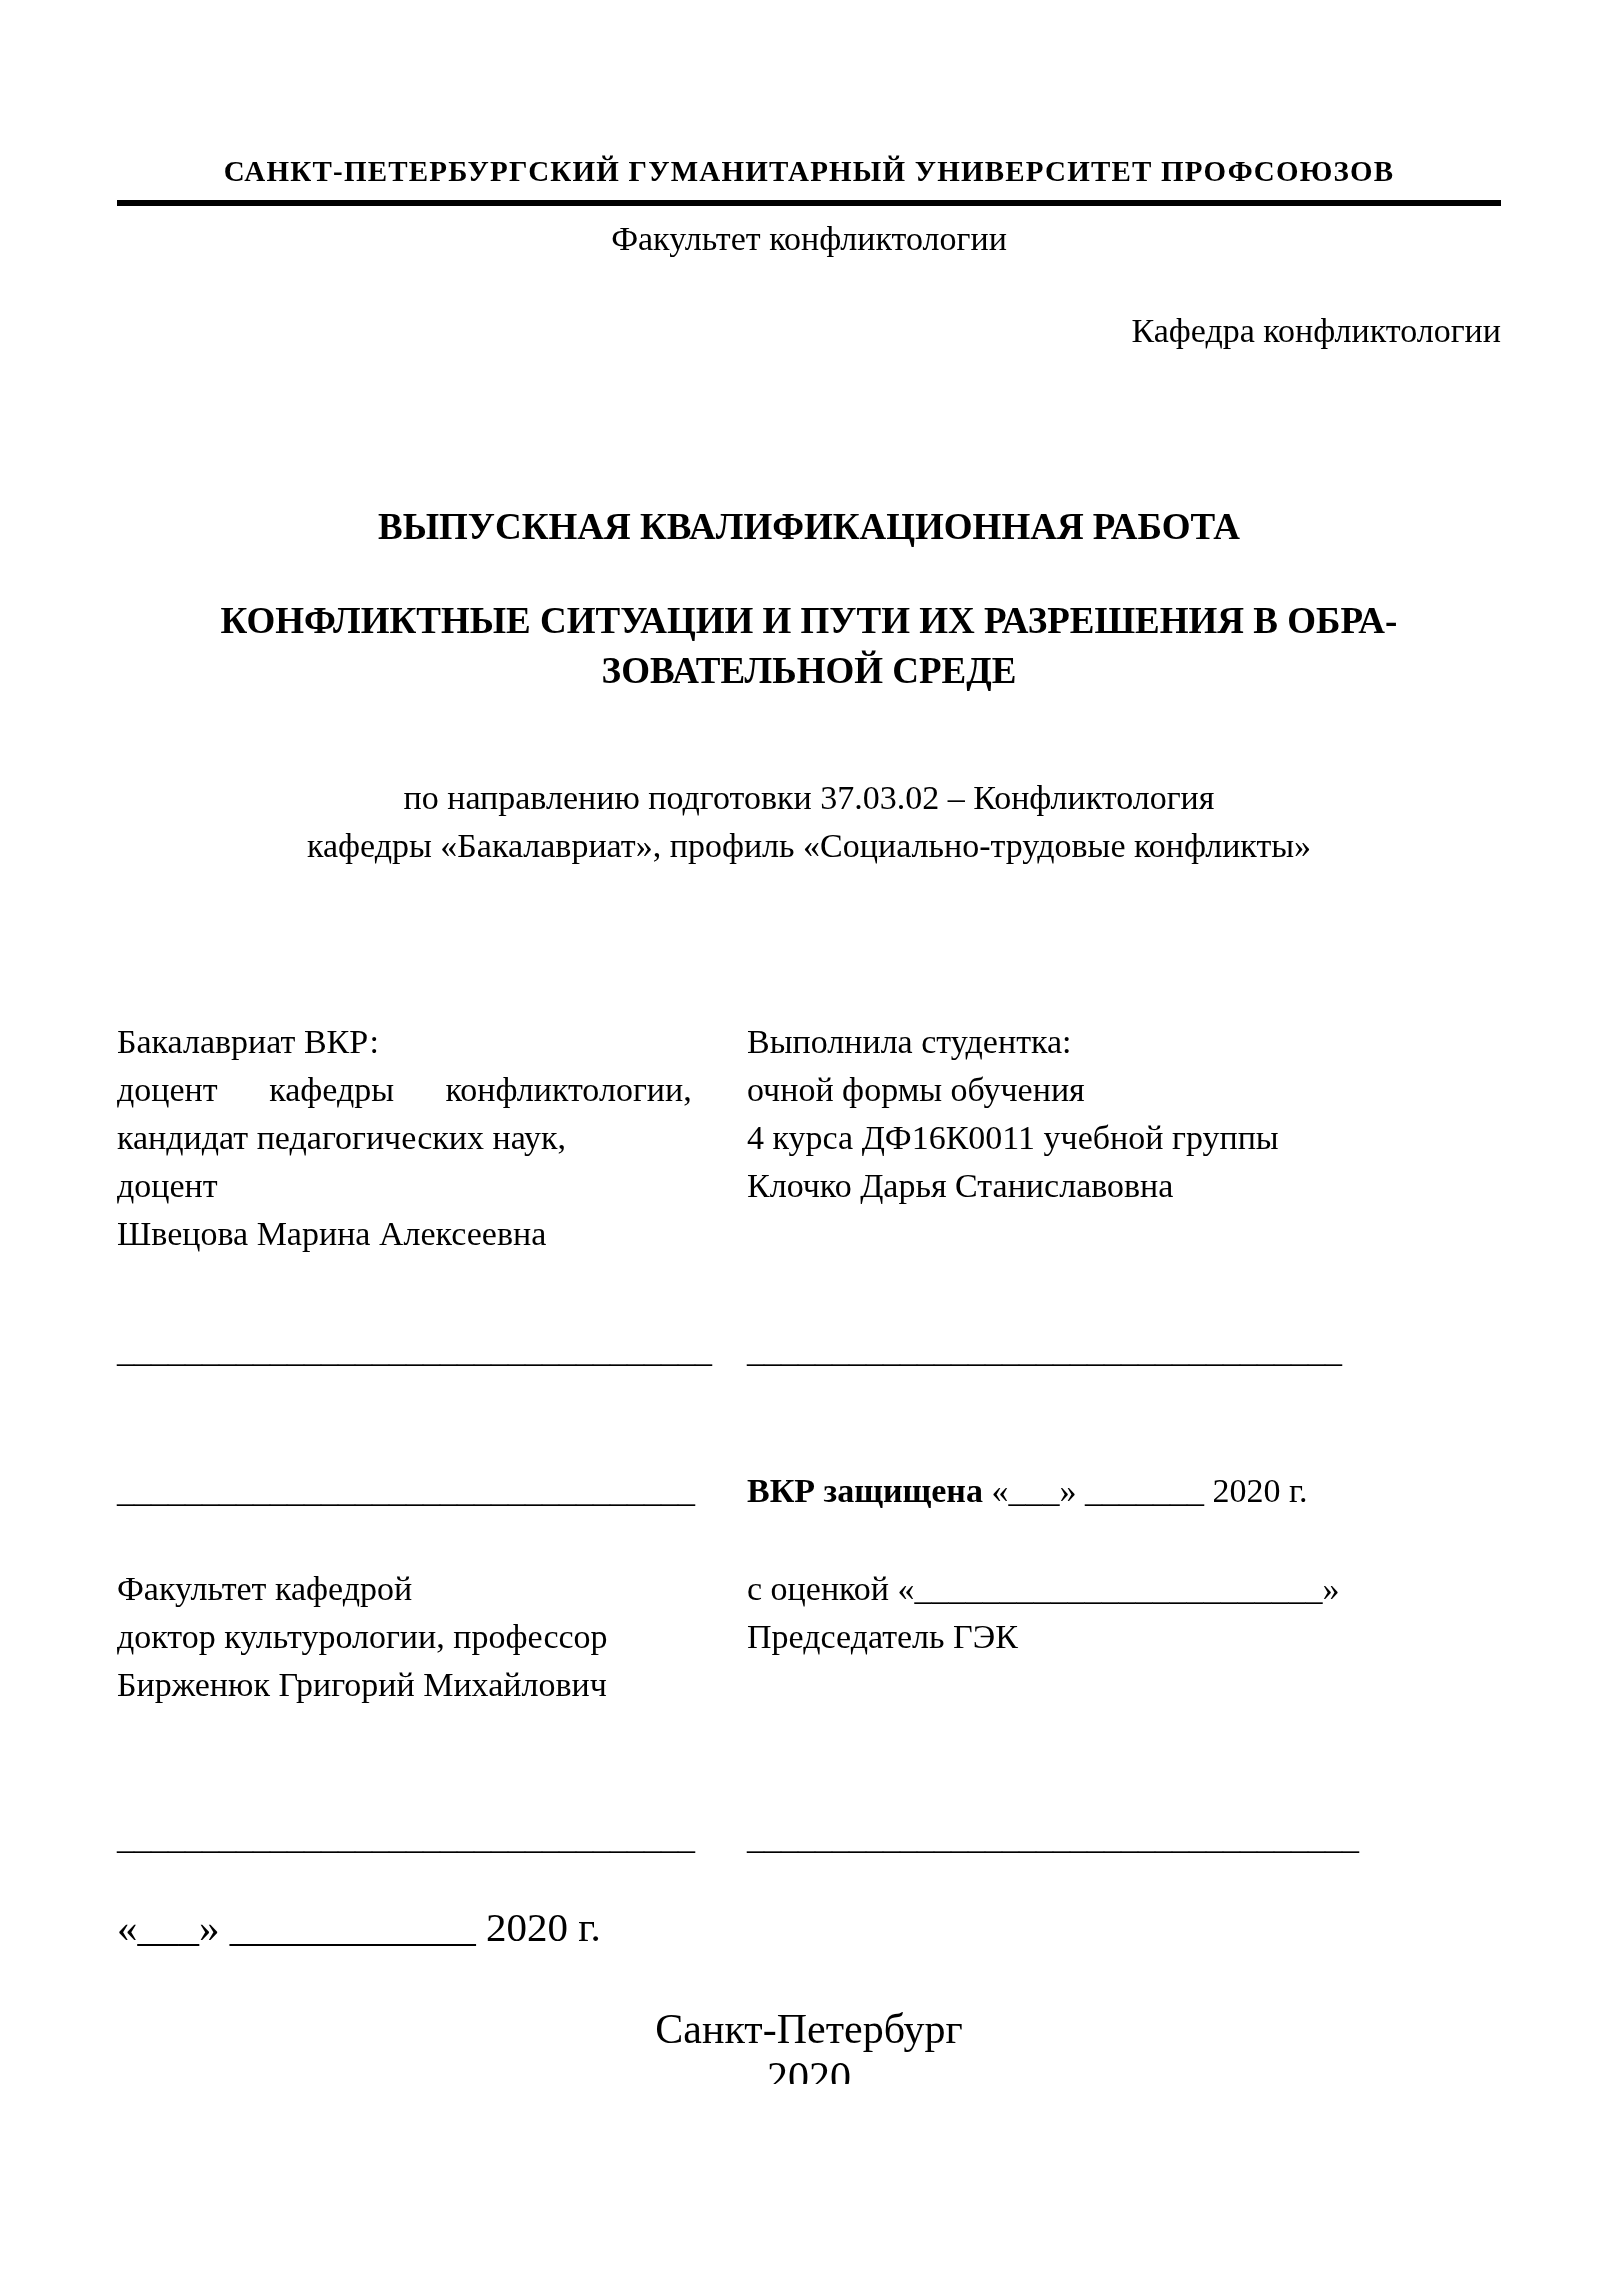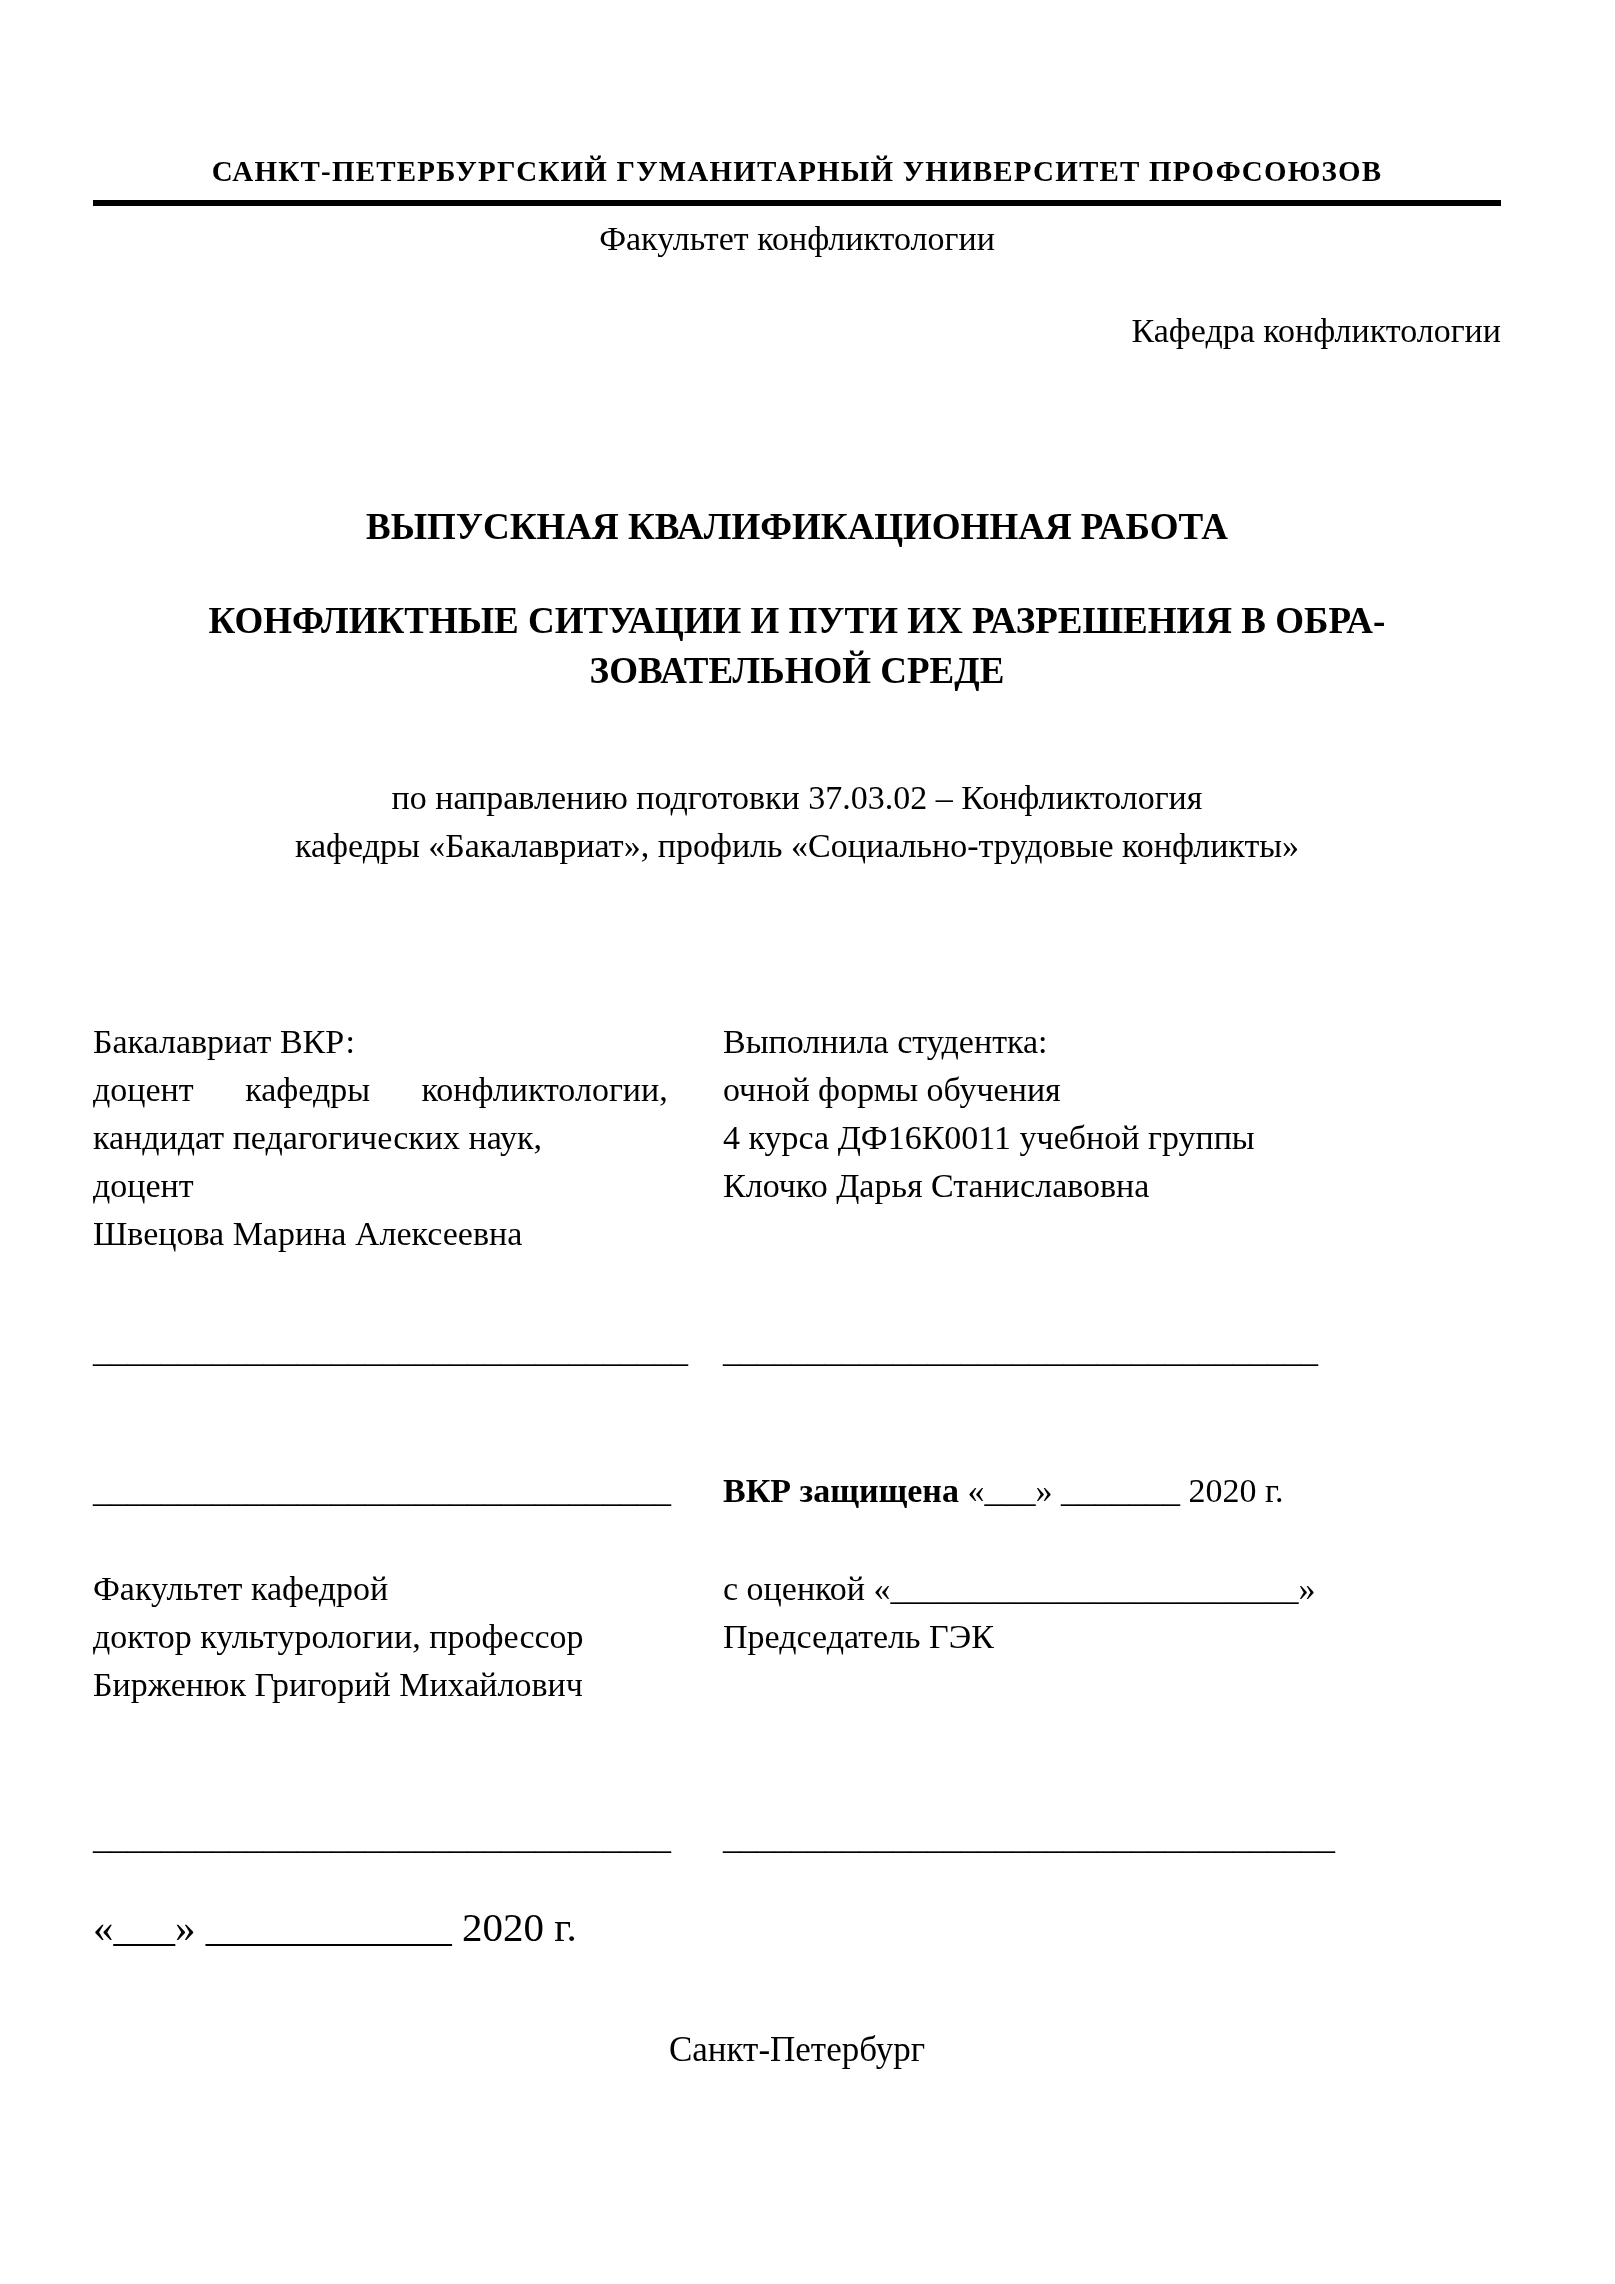--- a/index.html
+++ b/index.html
@@ -8,21 +8,21 @@
     background: #ffffff;
   }
   .page {
     position: relative;
     width: 1616px;
     height: 2084px;
     background: #ffffff;
     color: #000000;
     font-family: "Liberation Serif", "DejaVu Serif", serif;
     box-sizing: border-box;
-    padding: 153px 115px 0 93px;
+    padding: 153px 115px 0 117px;
     overflow: hidden;
   }
   .bold   { font-weight: bold; }
 
   .univ-header {
     font-size: 29px;
     font-weight: bold;
     line-height: 36px;
     letter-spacing: 1.2px;
     text-align: center;
@@ -76,22 +76,22 @@
   .head-grid  { margin-top: 50px; }
   .sig-row1   { margin-top: 69px; }
   .vkr-row    { margin-top: 92px; }
   .sig-row2   { margin-top: 105px; }
   .date-row   {
     margin-top: 41px;
     font-size: 41px;
     line-height: 48px;
   }
   .footer {
-    margin-top: 75px;
-    font-size: 35px;
+    margin-top: 54px;
+    font-size: 42px;
     line-height: 48px;
     text-align: center;
   }
   .line { white-space: nowrap; }
   .justified { word-spacing: 43px; }
   .sig { white-space: nowrap; letter-spacing: 0; }
 </style>
 </head>
 <body>
 

